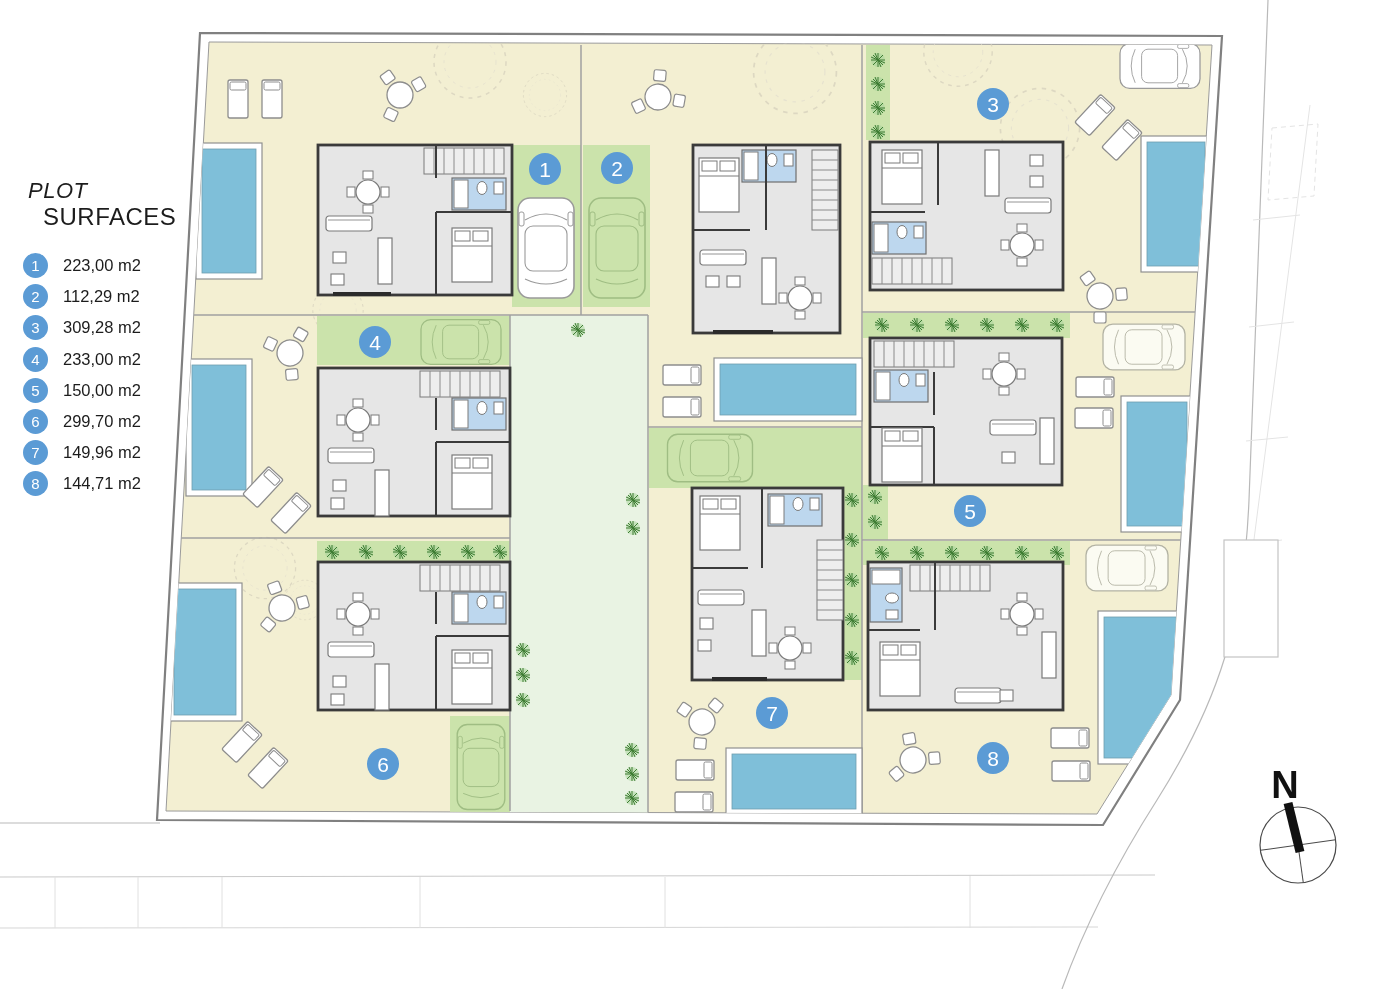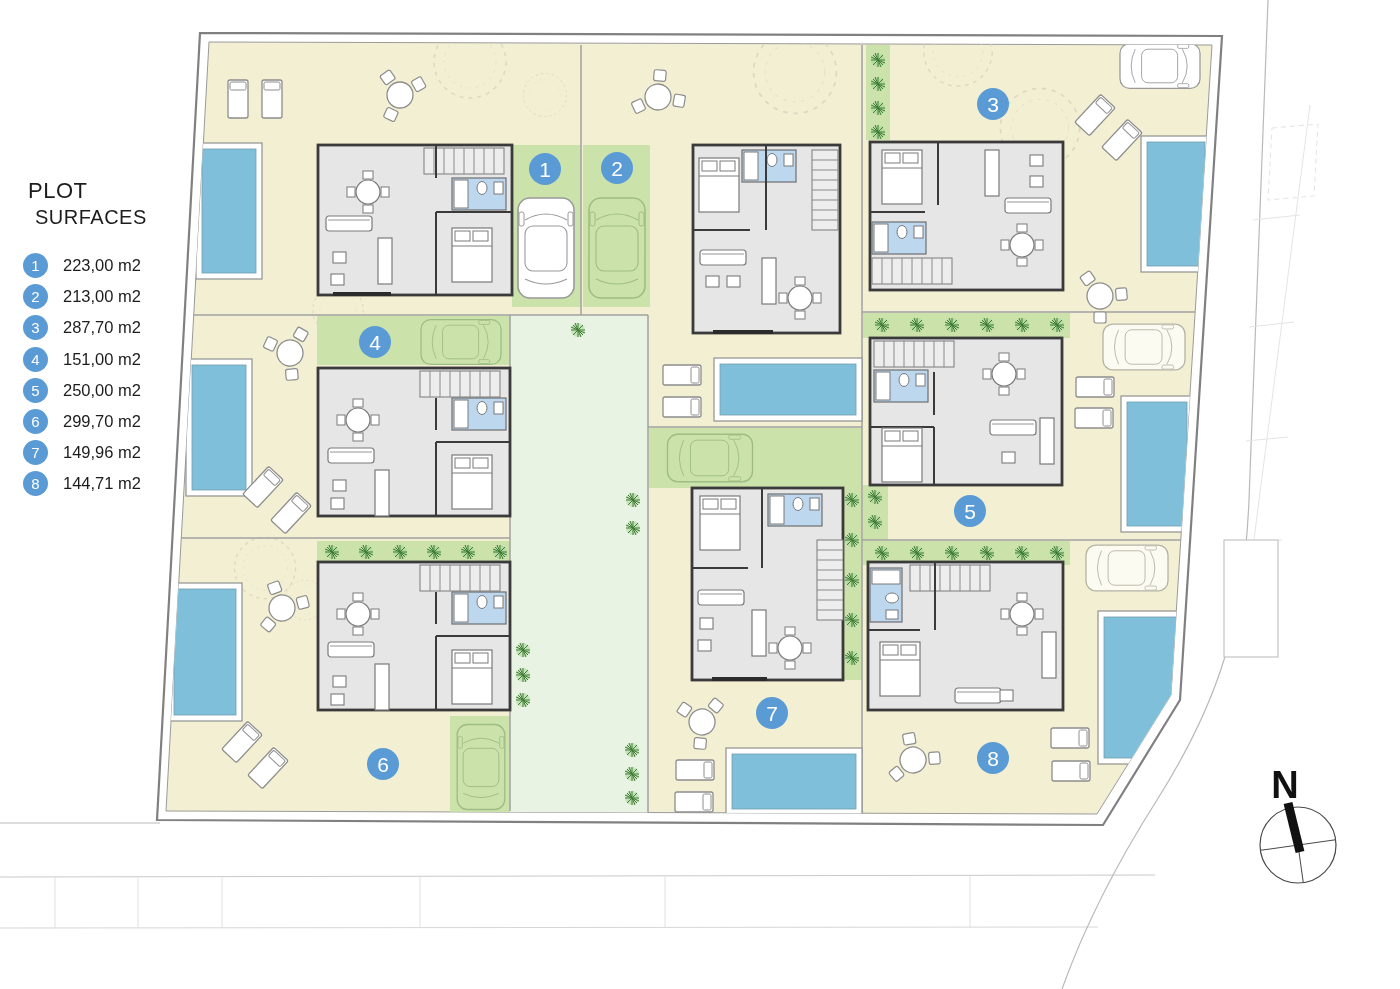--- a/index.html
+++ b/index.html
@@ -1,22 +1,22 @@
 <!DOCTYPE html>
 <html><head>
 <meta charset="utf-8">
 <style>
   html,body{margin:0;padding:0;background:#fff;}
   body{width:1400px;height:989px;position:relative;font-family:"Liberation Sans",sans-serif;overflow:hidden;}
   .stage{position:absolute;inset:0;}
   svg.plan{position:absolute;left:0;top:0;}
   
   .legend{position:absolute;left:23px;top:178px;color:#1c1c1c;z-index:5;}
-  .legend .t1{font-size:22px;line-height:26px;margin-left:5px;letter-spacing:.5px;}
-  .legend .t2{font-size:20px;line-height:26px;margin-left:12px;letter-spacing:.5px;}
+  .legend .t1{font-size:22px;line-height:26px;margin-left:5px;letter-spacing:.5px;font-style:italic;}
+  .legend .t2{font-size:24px;line-height:26px;margin-left:20px;letter-spacing:.5px;}
   .litems{margin-top:20px;}
   .litem{display:flex;align-items:center;height:31.2px;}
   .lbadge{width:25px;height:25px;border-radius:50%;background:#5b9bd5;color:#fff;
           display:flex;align-items:center;justify-content:center;font-size:15px;flex:0 0 25px;}
   .larea{font-size:16.5px;margin-left:15px;white-space:nowrap;text-align:center;}
   
   .house{fill:#e6e6e6;stroke:#3a3a3a;stroke-width:2.8;}
   .wall{stroke:#3a3a3a;stroke-width:2;fill:none;}
   .div{stroke:#a0a0a0;stroke-width:1.5;}
   .poolw{fill:#ffffff;stroke:#909090;stroke-width:1.2;}
@@ -40,33 +40,33 @@
   <div class="legend">
     <div class="t1">PLOT</div>
     <div class="t2">SURFACES</div>
     <div class="litems">
       <div class="litem">
           <span class="lbadge">1</span>
           <span class="larea">223,00 m2</span>
         </div>
       <div class="litem">
           <span class="lbadge">2</span>
-          <span class="larea">213,00 m2</span>
+          <span class="larea">112,29 m2</span>
         </div>
       <div class="litem">
           <span class="lbadge">3</span>
-          <span class="larea">287,70 m2</span>
+          <span class="larea">309,28 m2</span>
         </div>
       <div class="litem">
           <span class="lbadge">4</span>
-          <span class="larea">151,00 m2</span>
+          <span class="larea">233,00 m2</span>
         </div>
       <div class="litem">
           <span class="lbadge">5</span>
-          <span class="larea">250,00 m2</span>
+          <span class="larea">150,00 m2</span>
         </div>
       <div class="litem">
           <span class="lbadge">6</span>
           <span class="larea">299,70 m2</span>
         </div>
       <div class="litem">
           <span class="lbadge">7</span>
           <span class="larea">149,96 m2</span>
         </div>
       <div class="litem">

